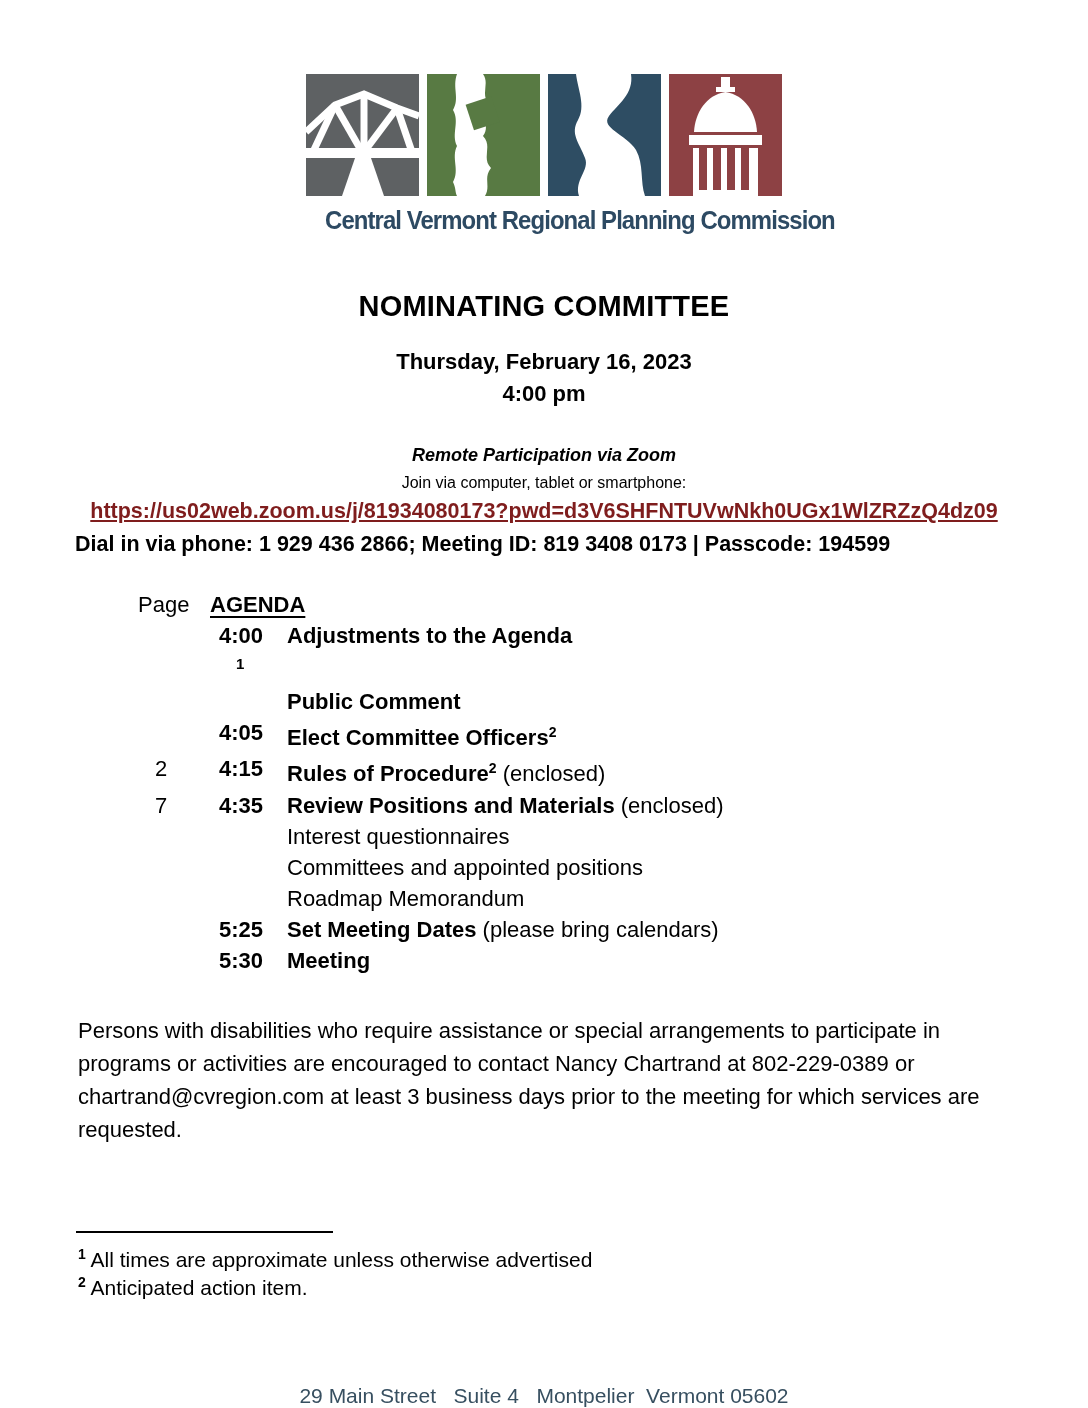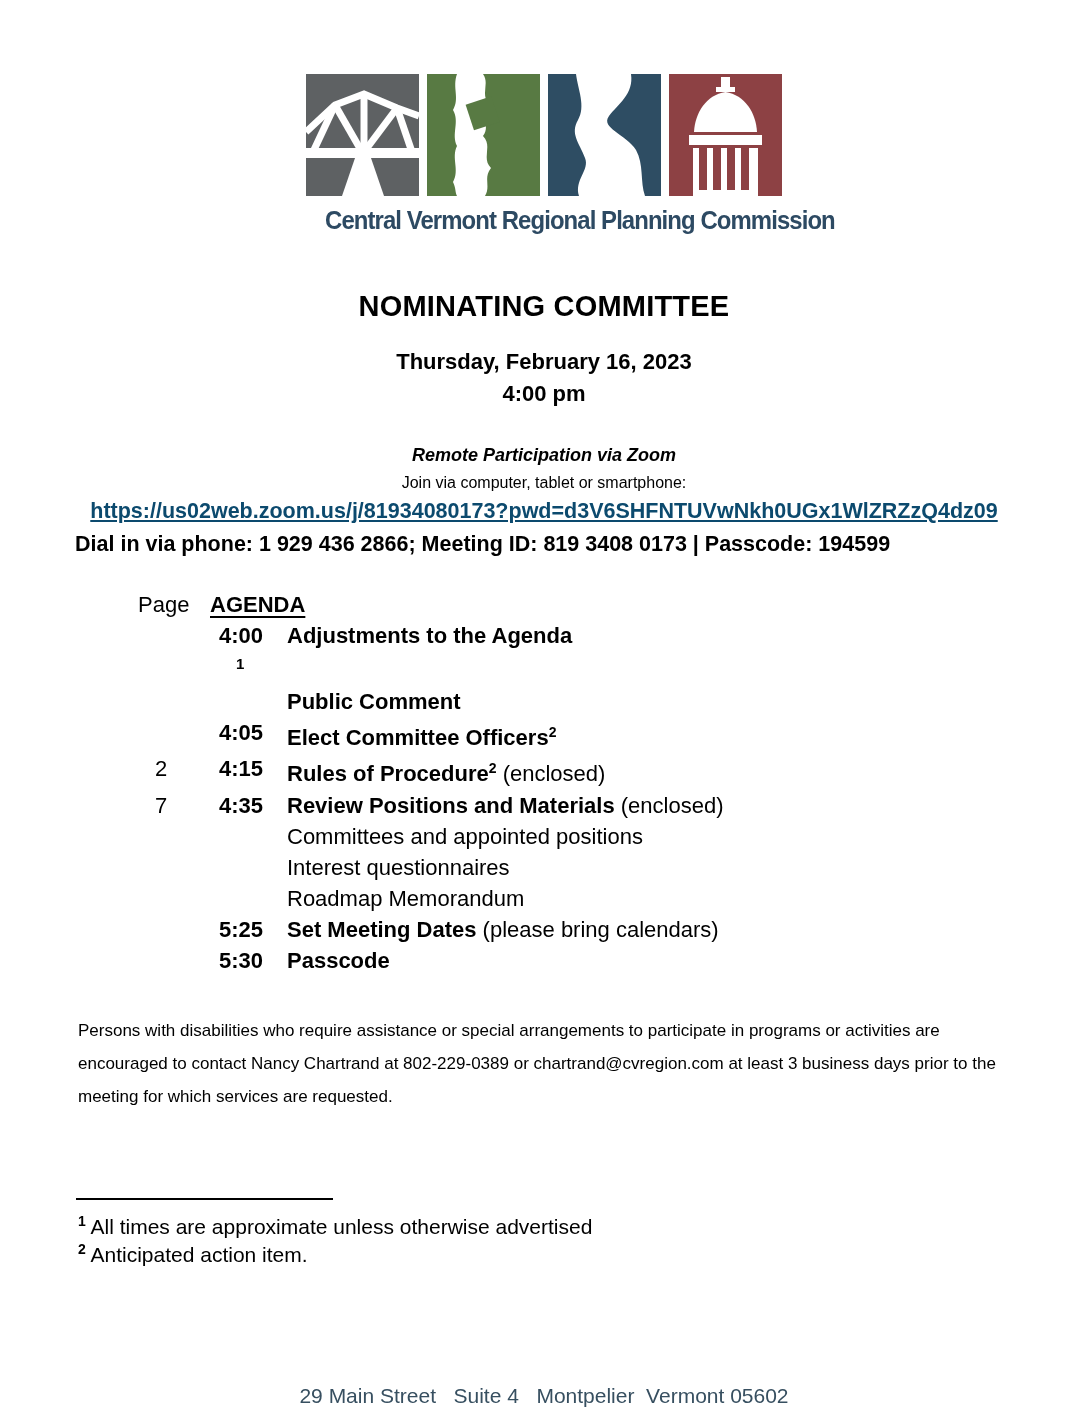--- a/index.html
+++ b/index.html
@@ -35,21 +35,21 @@
   .title-date { font-size: 22px; font-weight: bold; margin-top: 26px; }
   .title-time { font-size: 22px; font-weight: bold; margin-top: 6px; }
 
   
   .remote-block { margin-top: 38px; }
   .remote-heading { text-align: center; font-size: 18px; font-weight: bold; font-style: italic; }
   .remote-join { text-align: center; font-size: 16px; margin-top: 8px; }
   .remote-url-line { text-align: center; margin-top: 7px; white-space: nowrap; }
   .remote-url {
     font-size: 21.5px; font-weight: bold;
-    color: #0c4a6e; text-decoration: underline;
+    color: #7f1d1d; text-decoration: underline;
     cursor: pointer;
   }
   .remote-dial { font-size: 21.5px; font-weight: bold; margin: 8px 0 0 75px; }
 
   
   .agenda { margin: 32px 0 0 138px; font-size: 22px; }
   .a-row { display: grid; grid-template-columns: 81px 68px auto; line-height: 31px; }
   .c-page { padding-left: 17px; }
   .c-page.hdr { padding-left: 0; }
   .c-time { font-weight: bold; }
@@ -62,21 +62,21 @@
   }
   .b { font-weight: bold; }
   .marker-row { line-height: 22px; }
   .marker { font-weight: bold; font-size: 15px; padding-left: 17px; }
   .gap-above { margin-top: 11px; }
   sup.agenda-sup { font-weight: bold; font-size: 14px; }
 
   
   .access-note {
     margin: 38px 78px 0 78px;
-    font-size: 17px;
+    font-size: 22px;
     line-height: 33px;
   }
 
   
   .footnote-sep {
     width: 257px;
     border: none;
     border-top: 2.5px solid #000;
     margin: 85px 0 0 76px;
   }
@@ -199,45 +199,45 @@
 
     <div class="a-row">
       <div class="c-page">7</div>
       <div class="c-time">4:35</div>
       <div><span class="b">Review Positions and Materials</span><span> (enclosed)</span></div>
     </div>
 
     <div class="a-row">
       <div class="c-page"></div>
       <div class="c-time"></div>
+      <div>Interest questionnaires</div>
+    </div>
+
+    <div class="a-row">
+      <div class="c-page"></div>
+      <div class="c-time"></div>
       <div>Committees and appointed positions</div>
-    </div>
-
-    <div class="a-row">
-      <div class="c-page"></div>
-      <div class="c-time"></div>
-      <div>Interest questionnaires</div>
     </div>
 
     <div class="a-row">
       <div class="c-page"></div>
       <div class="c-time"></div>
       <div>Roadmap Memorandum</div>
     </div>
 
     <div class="a-row">
       <div class="c-page"></div>
       <div class="c-time">5:25</div>
       <div><span class="b">Set Meeting Dates</span><span> (please bring calendars)</span></div>
     </div>
 
     <div class="a-row">
       <div class="c-page"></div>
       <div class="c-time">5:30</div>
-      <div><span class="b">Passcode</span></div>
+      <div><span class="b">Meeting</span></div>
     </div>
   </div>
 
   <div class="access-note">Persons with disabilities who require assistance or special arrangements to participate in programs or activities are encouraged to contact Nancy Chartrand at 802-229-0389 or chartrand@cvregion.com at least 3 business days prior to the meeting for which services are requested.</div>
 
   <hr class="footnote-sep">
   <div class="footnotes">
     <div><sup>1</sup> <span>All times are approximate unless otherwise advertised</span></div>
     <div><sup>2</sup> <span>Anticipated action item.</span></div>
   </div>

